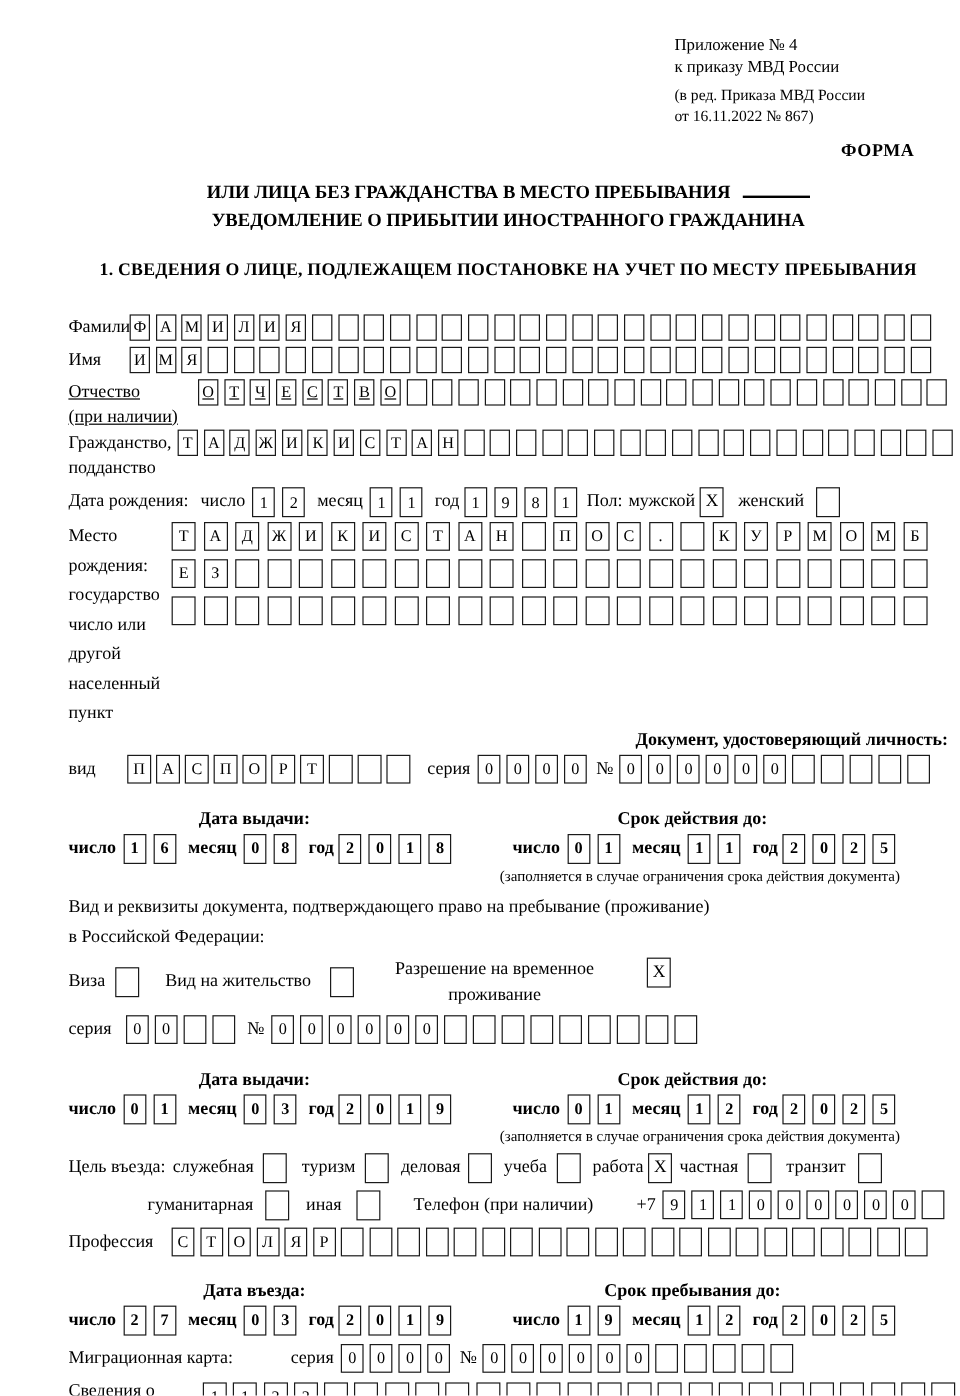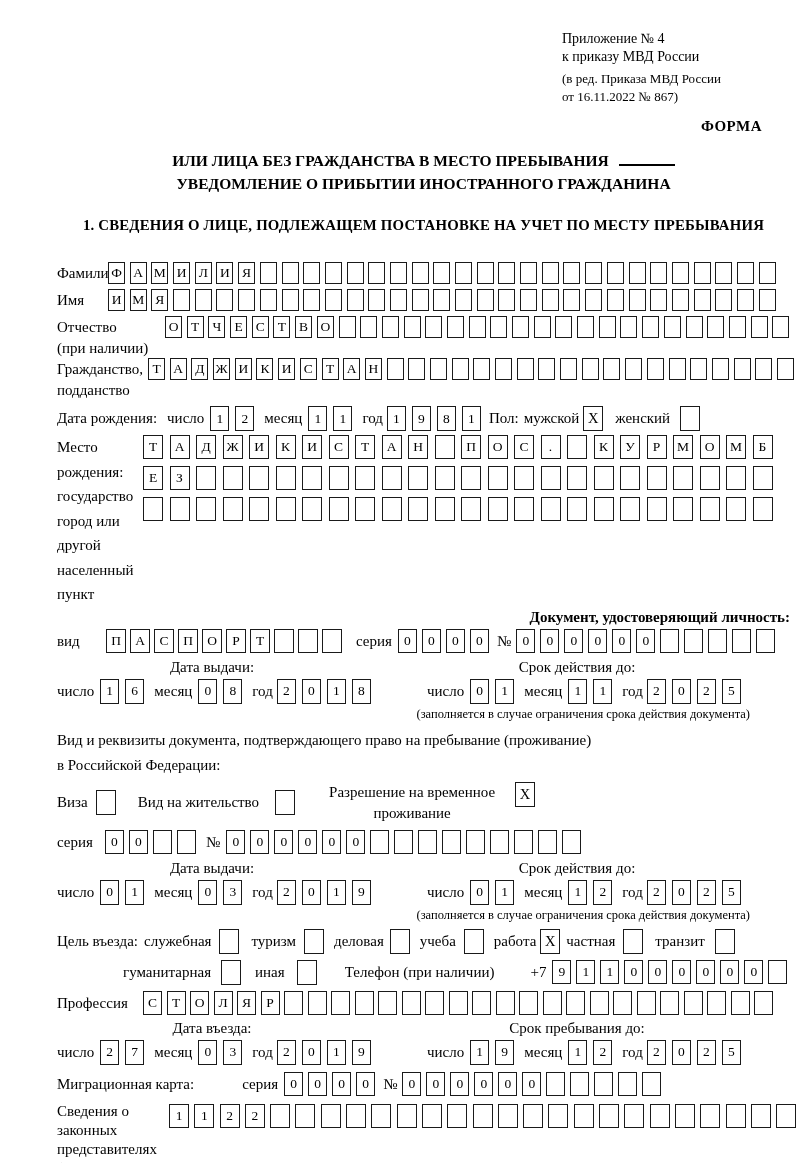--- a/index.html
+++ b/index.html
@@ -31,21 +31,21 @@
   .cells.mid{gap:4.5px;}
   .cells.mid .cell{width:19px;height:24px;}
   .cells.date{gap:6px;}
   .cells.date .cell{width:19px;height:25px;}
   .cells.numgap{gap:5px;}
   .cells.numgap .cell{width:19px;height:24px;}
   .checkbox{flex:none;width:20px;height:25px;border:1.5px solid #1a1a1a;box-sizing:border-box;display:flex;align-items:center;justify-content:center;font-size:14.5px;background:#fff;}
   .inline{display:flex;align-items:center;}
   .dlbl{margin:0 6px 0 10px;line-height:25px;}
   .dlbl.first{margin-left:0;}
-  .two-col{display:flex;margin-top:4px;}
+  .two-col{display:flex;margin-top:20px;font-weight:bold;}
   .col{display:flex;flex-direction:column;}
   .col-left{width:370px;}
   .col-head{text-align:center;line-height:18px;margin-bottom:3px;}
   .col-left .col-head{width:310px;}
   .col-right .col-head{width:300px;}
   .dategrp{display:flex;align-items:center;}
   .validity-note{font-size:12.5px;text-align:right;padding-right:40px;margin-top:3px;margin-bottom:6px;}
   .intro{line-height:25px;}
   .opt{display:flex;align-items:center;}
   .opt .olbl{margin-right:8px;}
@@ -146,21 +146,21 @@
           <span class="cell"></span>
           <span class="cell"></span>
           <span class="cell"></span>
           <span class="cell"></span>
           <span class="cell"></span>
           <span class="cell"></span>
           <span class="cell"></span>
         </div>
     </div>
 
-    <div class="frow" style="margin-bottom:0;">
+    <div class="frow" style="margin-bottom:0;text-decoration:underline;">
       <div class="flabel lw-patr">
         <div>Отчество</div>
         <div class="l2">(при наличии)</div>
       </div>
       <div class="cells">
           <span class="cell">О</span>
           <span class="cell">Т</span>
           <span class="cell">Ч</span>
           <span class="cell">Е</span>
           <span class="cell">С</span>
@@ -253,21 +253,21 @@
       <span style="margin-left:5px;margin-right:4px;">мужской</span>
       <div class="checkbox">X</div>
       <span style="margin-left:12px;margin-right:10px;">женский</span>
       <div class="checkbox"></div>
     </div>
 
     <div class="frow" style="margin-bottom:2px;">
       <div class="flabel lw-bp">
         <div>Место рождения:</div>
         <div>государство</div>
-        <div>город или другой</div>
+        <div>число или другой</div>
         <div>населенный пункт</div>
       </div>
       <div class="bp-cellrows">
         <div class="cells wide">
             <span class="cell">Т</span>
             <span class="cell">А</span>
             <span class="cell">Д</span>
             <span class="cell">Ж</span>
             <span class="cell">И</span>
             <span class="cell">К</span>
@@ -437,21 +437,21 @@
 
     <div class="frow" style="align-items:flex-start;margin-bottom:6px;">
       <div class="opt" style="margin-top:8px;">
         <span class="olbl">Виза</span>
         <div class="checkbox"></div>
       </div>
       <div class="opt" style="margin-top:8px;margin-left:22px;">
         <span class="olbl">Вид на жительство</span>
         <div class="checkbox" style="margin-left:8px;"></div>
       </div>
-      <div class="optblock" style="margin-left:22px;">
+      <div class="optblock" style="margin-left:22px;gap:24px;">
         <div class="otext" style="width:190px;">Разрешение на временное проживание</div>
         <div class="checkbox" style="margin-left:8px;">X</div>
       </div>
     </div>
 
     <div class="frow inline" style="align-items:center;margin-bottom:4px;">
       <span style="margin-right:12px;">серия</span>
       <div class="cells numgap">
           <span class="cell">0</span>
           <span class="cell">0</span>

